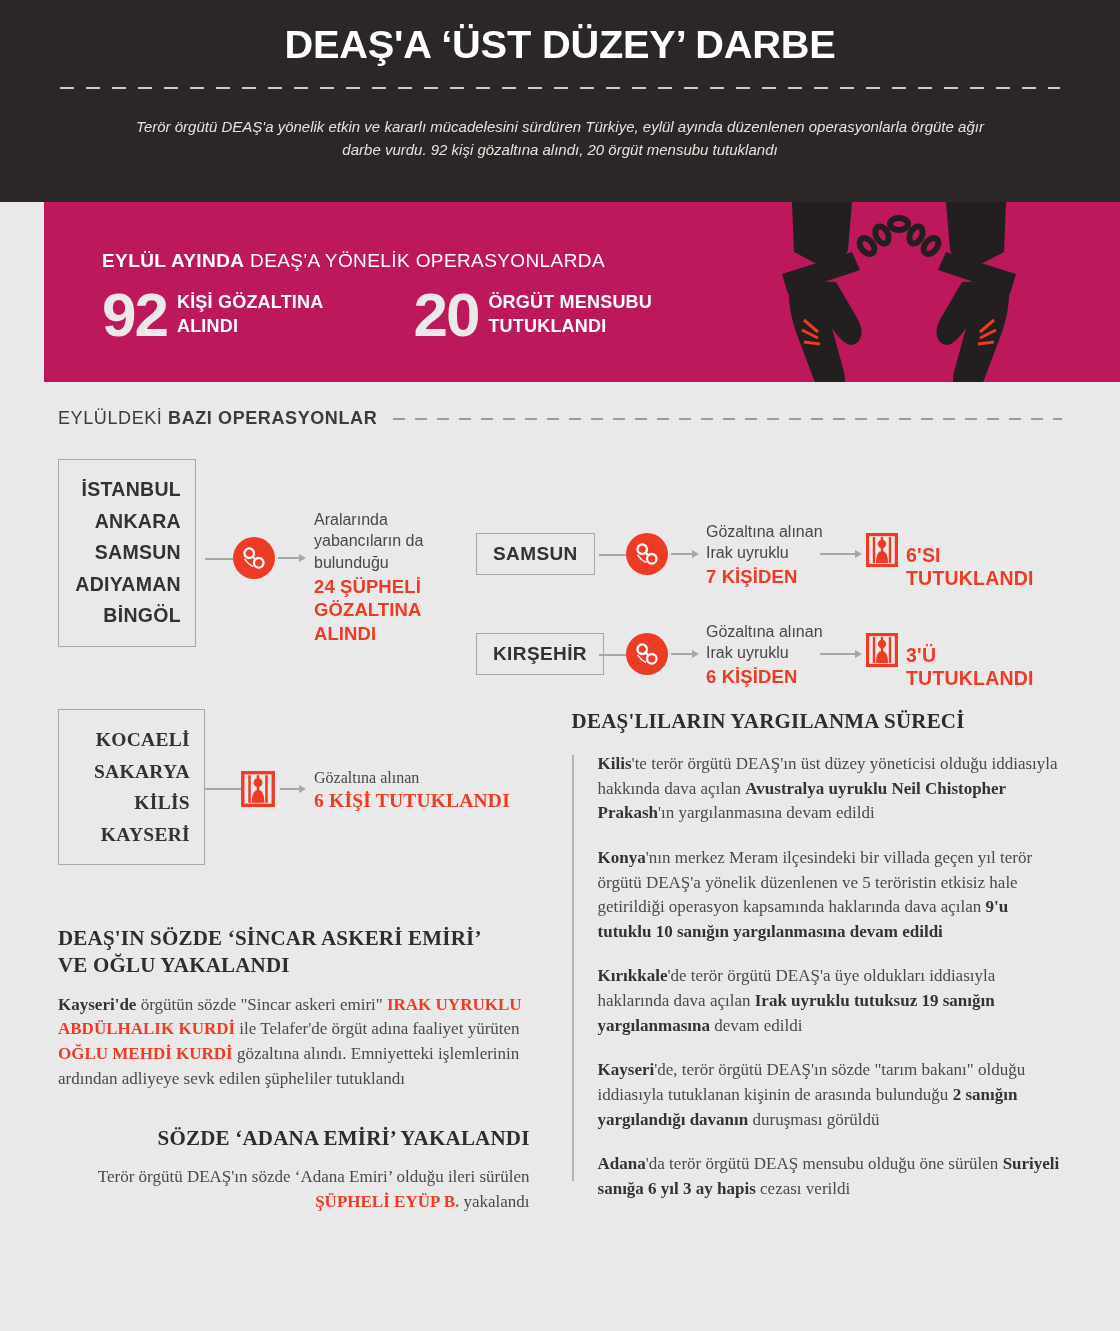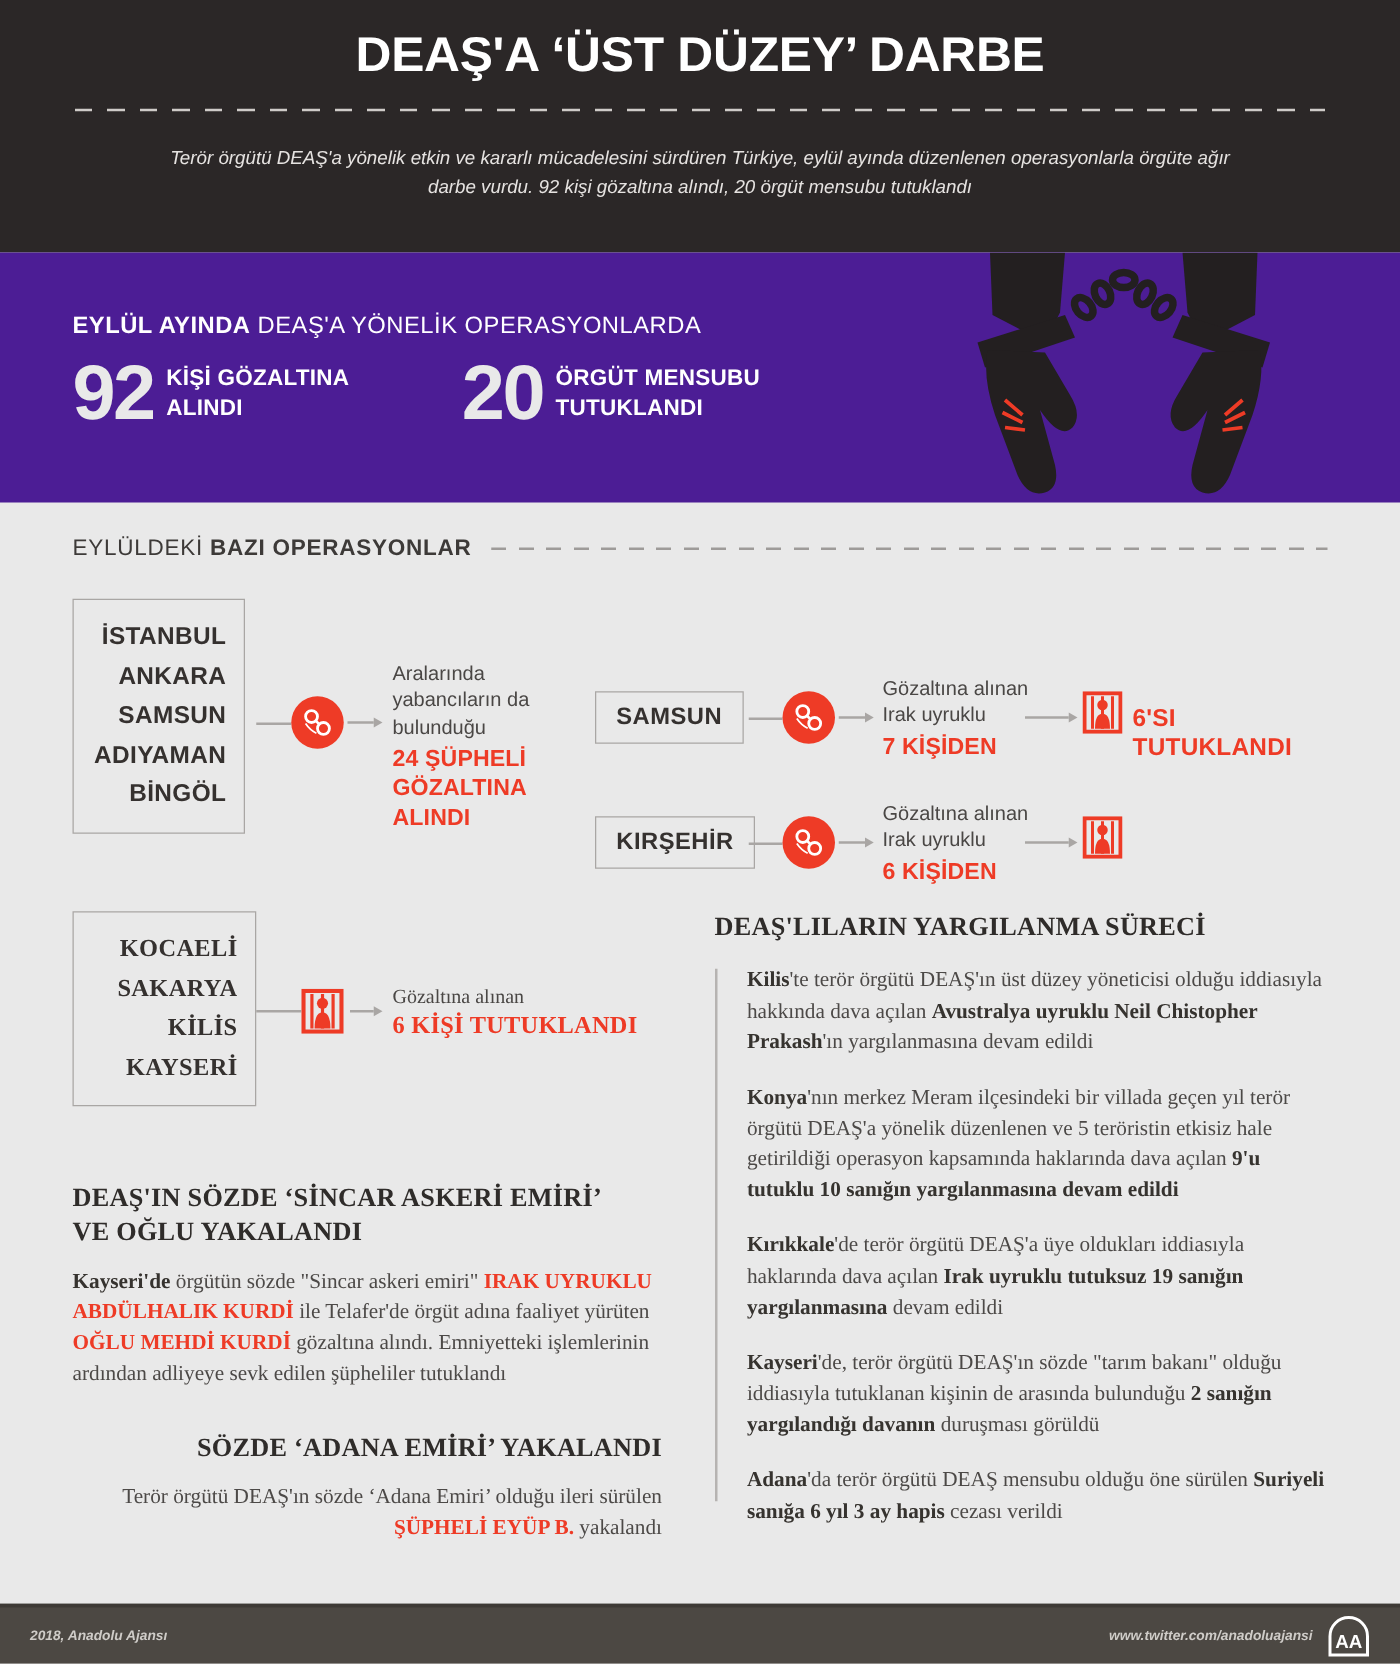--- a/index.html
+++ b/index.html
@@ -37,23 +37,24 @@
     line-height:1.55;
     color:#e6e3e1;
     max-width:860px;
     margin:4px auto;
     font-style:italic;
   }
 
   
   .banner {
     position:relative;
-    background:#4c1d95;
-    height:200px;
+    background:#be185d;
+    height:180px;
     overflow:hidden;
+    margin-left:44px;
   }
   .banner-inner { padding:48px 0 0 58px; position:relative; z-index:3; }
   .banner-kicker {
     font-size:19px; letter-spacing:0.4px; color:#fff;
   }
   .banner-kicker b { font-weight:bold; }
   .banner-kicker span { font-weight:normal; }
   .stats { display:flex; margin-top:14px; }
   .stat { display:flex; align-items:center; }
   .stat + .stat { margin-left:90px; }
@@ -360,20 +361,21 @@
             <line x1="8" y1="4" x2="8" y2="30"></line>
             <line x1="16" y1="4" x2="16" y2="30"></line>
             <line x1="24" y1="4" x2="24" y2="30"></line>
           </g>
           <g fill="#ee3b26">
             <circle cx="16" cy="11" r="4.2"></circle>
             <path d="M10 30 Q10 18 16 18 Q22 18 22 30 Z"></path>
           </g>
         </svg>
       </div>
+      <div class="txt-red-lg abs" style="left:848px; top:193px;">3'Ü TUTUKLANDI</div>
     </div>
 
     <div class="lower">
       <div class="col-left">
 
         <div style="position:relative; height:160px;">
           <div class="city-box abs" style="left:0px; top:0px; width:147px;">
             <div class="city">KOCAELİ</div>
             <div class="city">SAKARYA</div>
             <div class="city">KİLİS</div>
@@ -430,24 +432,14 @@
 
           <div class="right-item para"><b>Kayseri</b><span>'de, terör örgütü DEAŞ'ın sözde "tarım bakanı" olduğu iddiasıyla tutuklanan kişinin de arasında bulunduğu </span><b>2 sanığın yargılandığı davanın</b><span> duruşması görüldü</span></div>
 
           <div class="right-item para"><b>Adana</b><span>'da terör örgütü DEAŞ mensubu olduğu öne sürülen </span><b>Suriyeli sanığa 6 yıl 3 ay hapis</b><span> cezası verildi</span></div>
 
         </div>
       </div>
     </div>
   </div>
 
-  <div class="footer">
-    <div class="footer-left">2018, Anadolu Ajansı</div>
-    <div class="footer-right">
-      <div class="footer-url">www.twitter.com/anadoluajansi</div>
-      <svg width="34" height="34" viewBox="0 0 34 34">
-        <path d="M17 2 C8.7 2 2 8.7 2 17 L2 32 L32 32 L32 17 C32 8.7 25.3 2 17 2 Z" fill="none" stroke="#ffffff" stroke-width="2.4"></path>
-        <text x="17" y="26" font-family="Liberation Sans, sans-serif" font-size="15" font-weight="bold" fill="#ffffff" text-anchor="middle">AA</text>
-      </svg>
-    </div>
-  </div>
 
 </div>
 
 </body></html>

